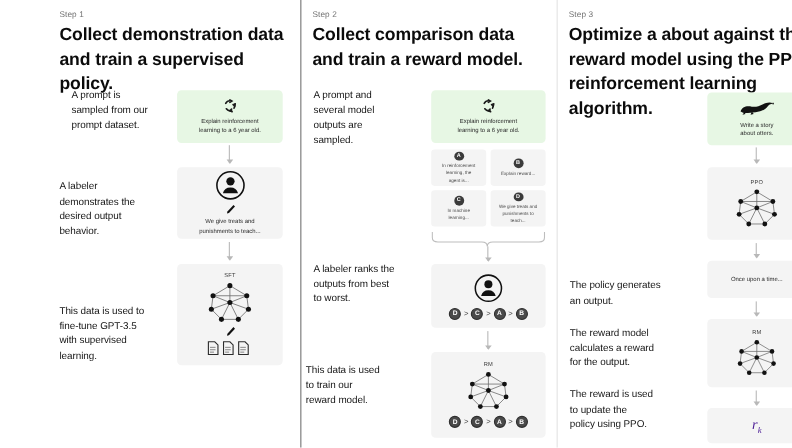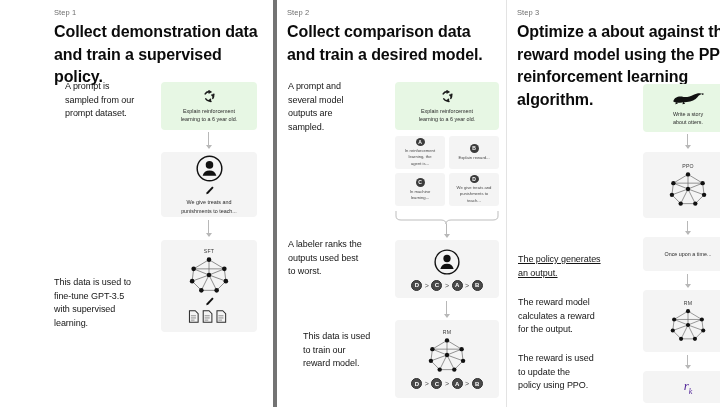--- a/index.html
+++ b/index.html
@@ -12,21 +12,21 @@
     overflow: hidden;
   }
   .board { position: relative; width: 720px; height: 407px; display: flex; margin-left: 44px; }
 
   .col {
     position: relative;
     height: 407px;
     padding: 8px 10px 0 10px;
   }
   .col-1 { width: 229px; }
-  .col-2 { width: 233px; border-left: 4px solid #737373; }
+  .col-2 { width: 233px; border-left: 1px solid #737373; }
   .col-3 { width: 258px; border-left: 1px solid #e3e3e3; }
 
   .step-label {
     font-size: 7.5px;
     color: #6f6f6f;
     letter-spacing: .1px;
     margin-bottom: 4px;
   }
   .step-title {
     font-size: 16px;
@@ -183,20 +183,24 @@
 
   <div class="col col-1">
     <div class="step-label">Step 1</div>
     <div class="step-title">Collect demonstration data
 and train a supervised policy.</div>
 
     <div class="caption" style="position:absolute; left:21px; top:80px;">A prompt is
 sampled from our
 prompt dataset.</div>
 
+    <div class="caption" style="position:absolute; left:10px; top:163px;">A labeler
+demonstrates the
+desired output
+behavior.</div>
 
     <div class="caption" style="position:absolute; left:10px; top:276px;">This data is used to
 fine-tune GPT-3.5
 with supervised
 learning.</div>
 
     <div class="panel green" style="left:117px; top:82px; width:96px; height:48px;">
       <span>
         <svg width="14" height="14" viewBox="0 0 24 24" fill="none" stroke="#1b1b1b" stroke-width="2.6" stroke-linecap="round">
           <path d="M5.5 8.5 A7.5 7.5 0 0 1 12 4.5"></path>
@@ -289,30 +293,30 @@
               <line x1="42" y1="15" x2="47" y2="15"></line>
           </g>
         </svg>
       </span>
     </div>
   </div>
 
   <div class="col col-2">
     <div class="step-label">Step 2</div>
     <div class="step-title">Collect comparison data and
-train a desired model.</div>
+train a reward model.</div>
 
     <div class="caption" style="position:absolute; left:11px; top:80px;">A prompt and
 several model
 outputs are
 sampled.</div>
     <div class="caption" style="position:absolute; left:11px; top:238px;">A labeler ranks the
-outputs used best
+outputs from best
 to worst.</div>
-    <div class="caption" style="position:absolute; left:26px; top:330px;">This data is used
+    <div class="caption" style="position:absolute; left:4px; top:330px;">This data is used
 to train our
 reward model.</div>
 
     <div class="panel green" style="left:118px; top:82px; width:104px; height:48px;">
       <span>
         <svg width="14" height="14" viewBox="0 0 24 24" fill="none" stroke="#1b1b1b" stroke-width="2.6" stroke-linecap="round">
           <path d="M5.5 8.5 A7.5 7.5 0 0 1 12 4.5"></path>
           <path d="M19 9.5 A7.5 7.5 0 0 1 18.5 16"></path>
           <path d="M14.5 20 A7.5 7.5 0 0 1 6.5 17"></path>
           <path d="M12 3.2 L15 5 L12 6.8"></path>
@@ -420,21 +424,21 @@
       </div>
     </div>
   </div>
 
   <div class="col col-3">
     <div class="step-label">Step 3</div>
     <div class="step-title">Optimize a about against the
 reward model using the PPO
 reinforcement learning algorithm.</div>
 
-    <div class="caption" style="position:absolute; left:11px; top:253px;text-decoration:underline;">The policy generates
+    <div class="caption" style="position:absolute; left:11px; top:253px;">The policy generates
 an output.</div>
     <div class="caption" style="position:absolute; left:11px; top:296px;">The reward model
 calculates a reward
 for the output.</div>
     <div class="caption" style="position:absolute; left:11px; top:352px;">The reward is used
 to update the
 policy using PPO.</div>
 
     <div class="panel green" style="left:136px; top:84px; width:90px; height:48px;">
       <span>

